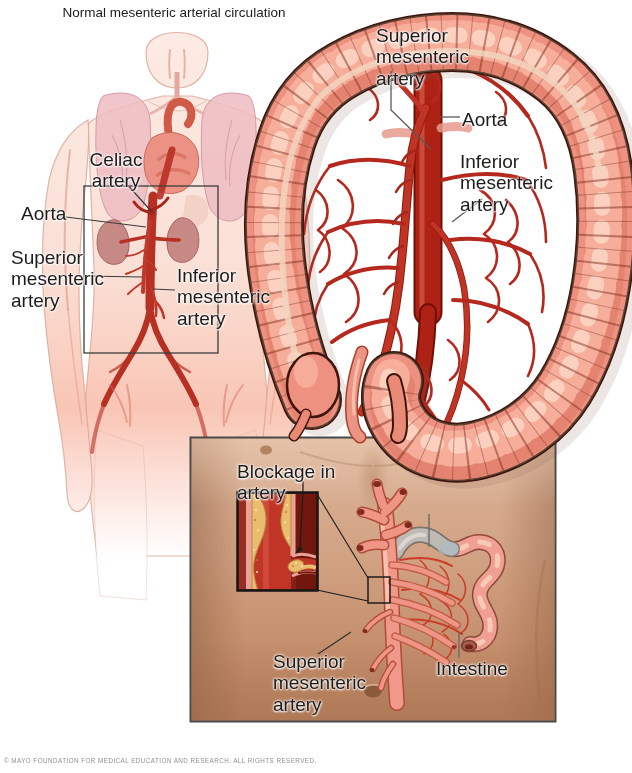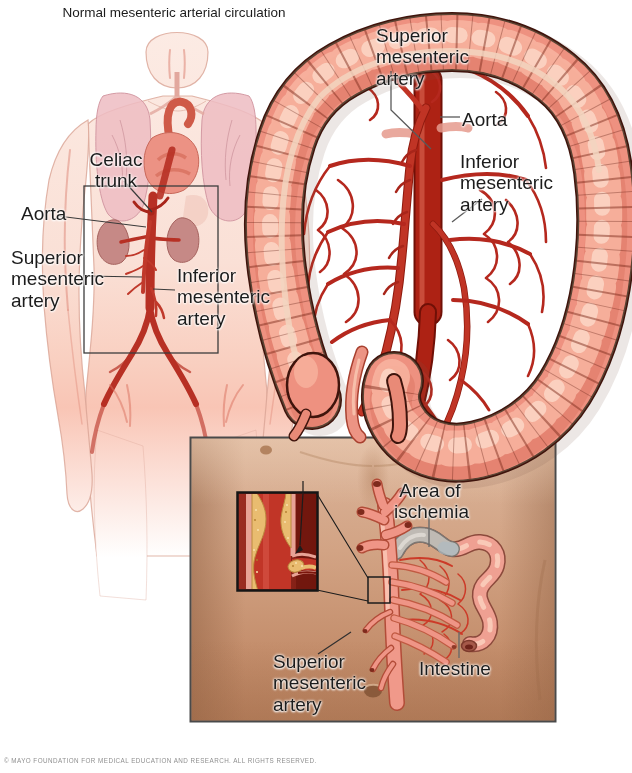--- a/index.html
+++ b/index.html
@@ -13,21 +13,21 @@
   .lbl-celiac{left:86px;top:149px;width:60px;}
   .lbl-aorta-body{left:21px;top:203px;width:45px;}
   .lbl-sma-body{left:11px;top:247px;width:82px;}
   .lbl-ima-body{left:177px;top:265px;width:82px;}
   .lbl-sma-colon{left:376px;top:25px;width:86px;}
   .lbl-aorta-colon{left:462px;top:109px;width:52px;}
   .lbl-ima-colon{left:460px;top:151px;width:86px;}
   .lbl-blockage{left:237px;top:461px;width:135px;}
   .lbl-ischemia{left:394px;top:480px;width:72px;}
   .lbl-sma-panel{left:273px;top:651px;width:86px;}
-  .lbl-intestine{left:419px;top:658px;width:70px;text-align:right;}
+  .lbl-intestine{left:436px;top:658px;width:70px;text-align:right;}
   .caption{left:6px;top:730px;width:620px;text-align:center;font-size:13.5px;}
   .copyright{left:4px;top:757px;width:620px;font-size:6.3px;letter-spacing:.45px;
              color:#8f8f8f;text-shadow:none;}
 </style>
 </head>
 <body>
 
 <div class="stage">
 
 <svg width="632" height="773" viewBox="0 0 632 773">
@@ -302,25 +302,25 @@
     <path d="M 460 117 L 440 117" stroke="#5a5a5a" stroke-width="1.3"></path>
     <path d="M 482 199 L 452 222" stroke="#5a5a5a" stroke-width="1.3"></path>
     <path d="M 303 481 L 303 493" stroke="#1c1c1c" stroke-width="1.2"></path>
     <path d="M 429 514 L 429 547" stroke="#6a6a6a" stroke-width="1.4"></path>
     <path d="M 318 654 L 351 632" stroke="#2e2e2e" stroke-width="1.2"></path>
     <path d="M 459 658 L 459 632" stroke="#6a6a6a" stroke-width="1.4"></path>
   </g>
 </svg>
 
 <div class="lbl title">Normal mesenteric arterial circulation</div>
-<div class="lbl center lbl-celiac">Celiac trunk</div>
+<div class="lbl center lbl-celiac">Celiac artery</div>
 <div class="lbl lbl-aorta-body">Aorta</div>
 <div class="lbl lbl-sma-body">Superior mesenteric artery</div>
 <div class="lbl lbl-ima-body">Inferior mesenteric artery</div>
 <div class="lbl lbl-sma-colon">Superior mesenteric artery</div>
 <div class="lbl lbl-aorta-colon">Aorta</div>
 <div class="lbl lbl-ima-colon">Inferior mesenteric artery</div>
-<div class="lbl center lbl-ischemia">Area of ischemia</div>
+<div class="lbl lbl-blockage">Blockage in artery</div>
 <div class="lbl lbl-sma-panel">Superior mesenteric artery</div>
 <div class="lbl lbl-intestine">Intestine</div>
 <div class="lbl copyright">© MAYO FOUNDATION FOR MEDICAL EDUCATION AND RESEARCH. ALL RIGHTS RESERVED.</div>
 
 </div>
 
 </body></html>

